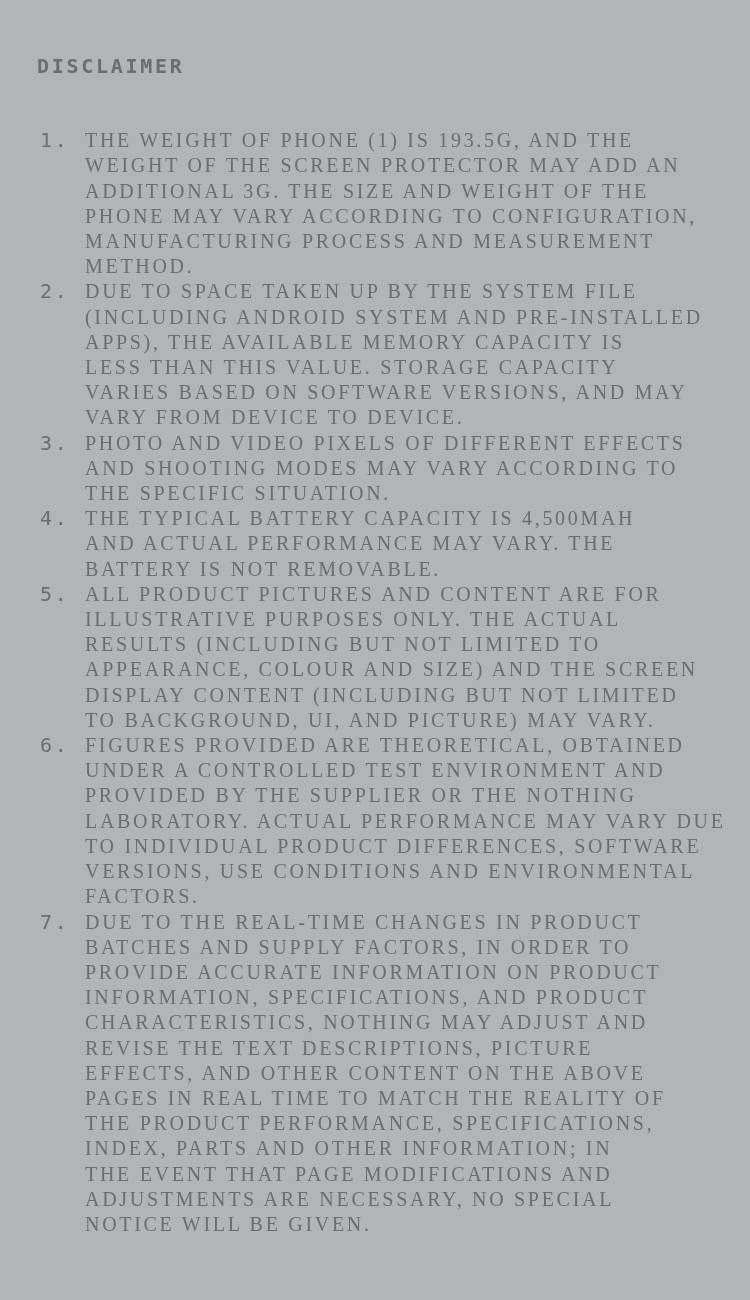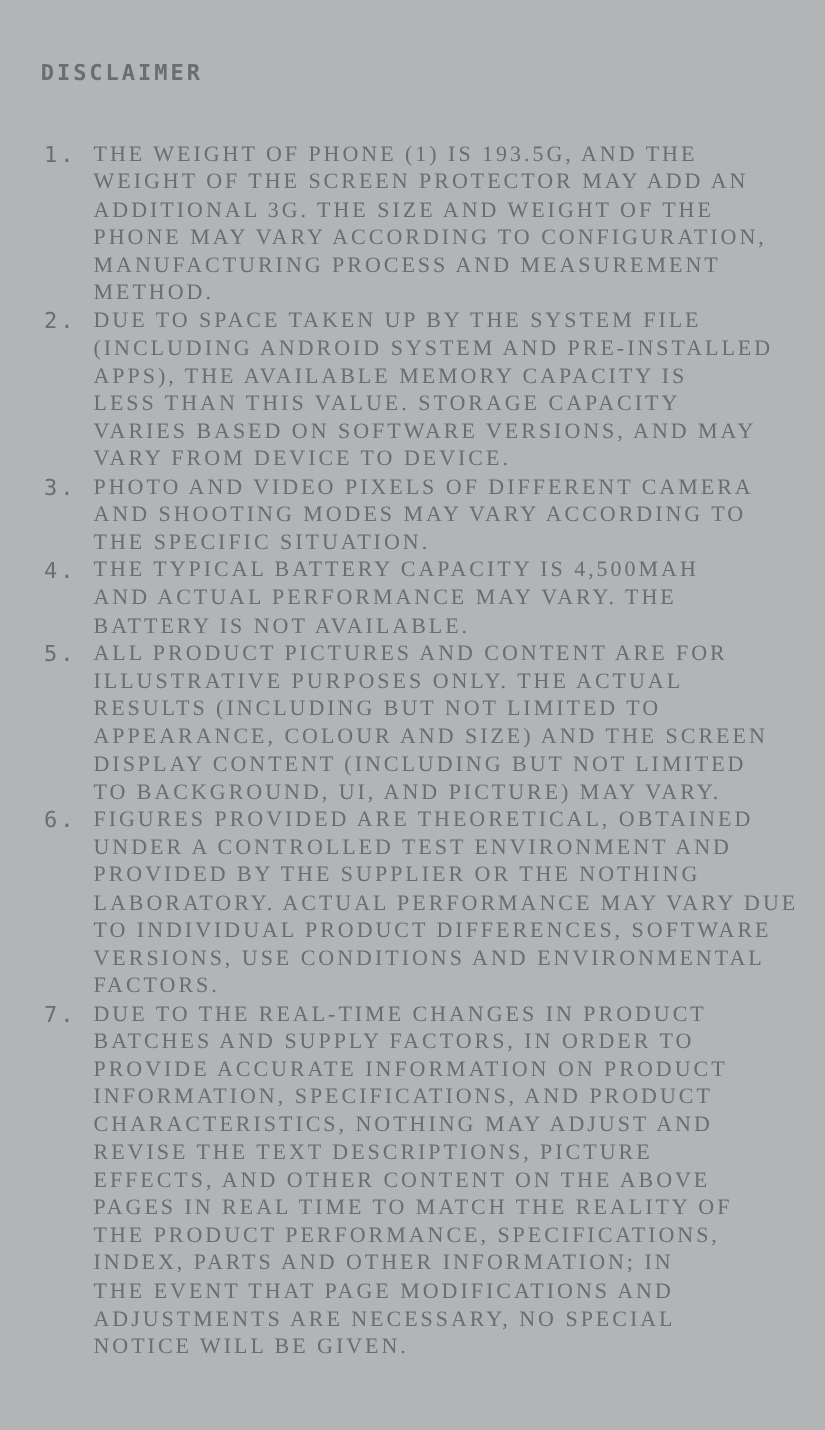--- a/index.html
+++ b/index.html
@@ -71,30 +71,30 @@
     <span class="item-text">DUE TO SPACE TAKEN UP BY THE SYSTEM FILE
 (INCLUDING ANDROID SYSTEM AND PRE-INSTALLED
 APPS), THE AVAILABLE MEMORY CAPACITY IS
 LESS THAN THIS VALUE. STORAGE CAPACITY
 VARIES BASED ON SOFTWARE VERSIONS, AND MAY
 VARY FROM DEVICE TO DEVICE.</span>
   </li>
 
   <li class="disclaimer-item">
     <span class="item-number">3.</span>
-    <span class="item-text">PHOTO AND VIDEO PIXELS OF DIFFERENT CAMERA
+    <span class="item-text">PHOTO AND VIDEO PIXELS OF DIFFERENT EFFECTS
 AND SHOOTING MODES MAY VARY ACCORDING TO
 THE SPECIFIC SITUATION.</span>
   </li>
 
   <li class="disclaimer-item">
     <span class="item-number">4.</span>
     <span class="item-text">THE TYPICAL BATTERY CAPACITY IS 4,500MAH
 AND ACTUAL PERFORMANCE MAY VARY. THE
-BATTERY IS NOT AVAILABLE.</span>
+BATTERY IS NOT REMOVABLE.</span>
   </li>
 
   <li class="disclaimer-item">
     <span class="item-number">5.</span>
     <span class="item-text">ALL PRODUCT PICTURES AND CONTENT ARE FOR
 ILLUSTRATIVE PURPOSES ONLY. THE ACTUAL
 RESULTS (INCLUDING BUT NOT LIMITED TO
 APPEARANCE, COLOUR AND SIZE) AND THE SCREEN
 DISPLAY CONTENT (INCLUDING BUT NOT LIMITED
 TO BACKGROUND, UI, AND PICTURE) MAY VARY.</span>

